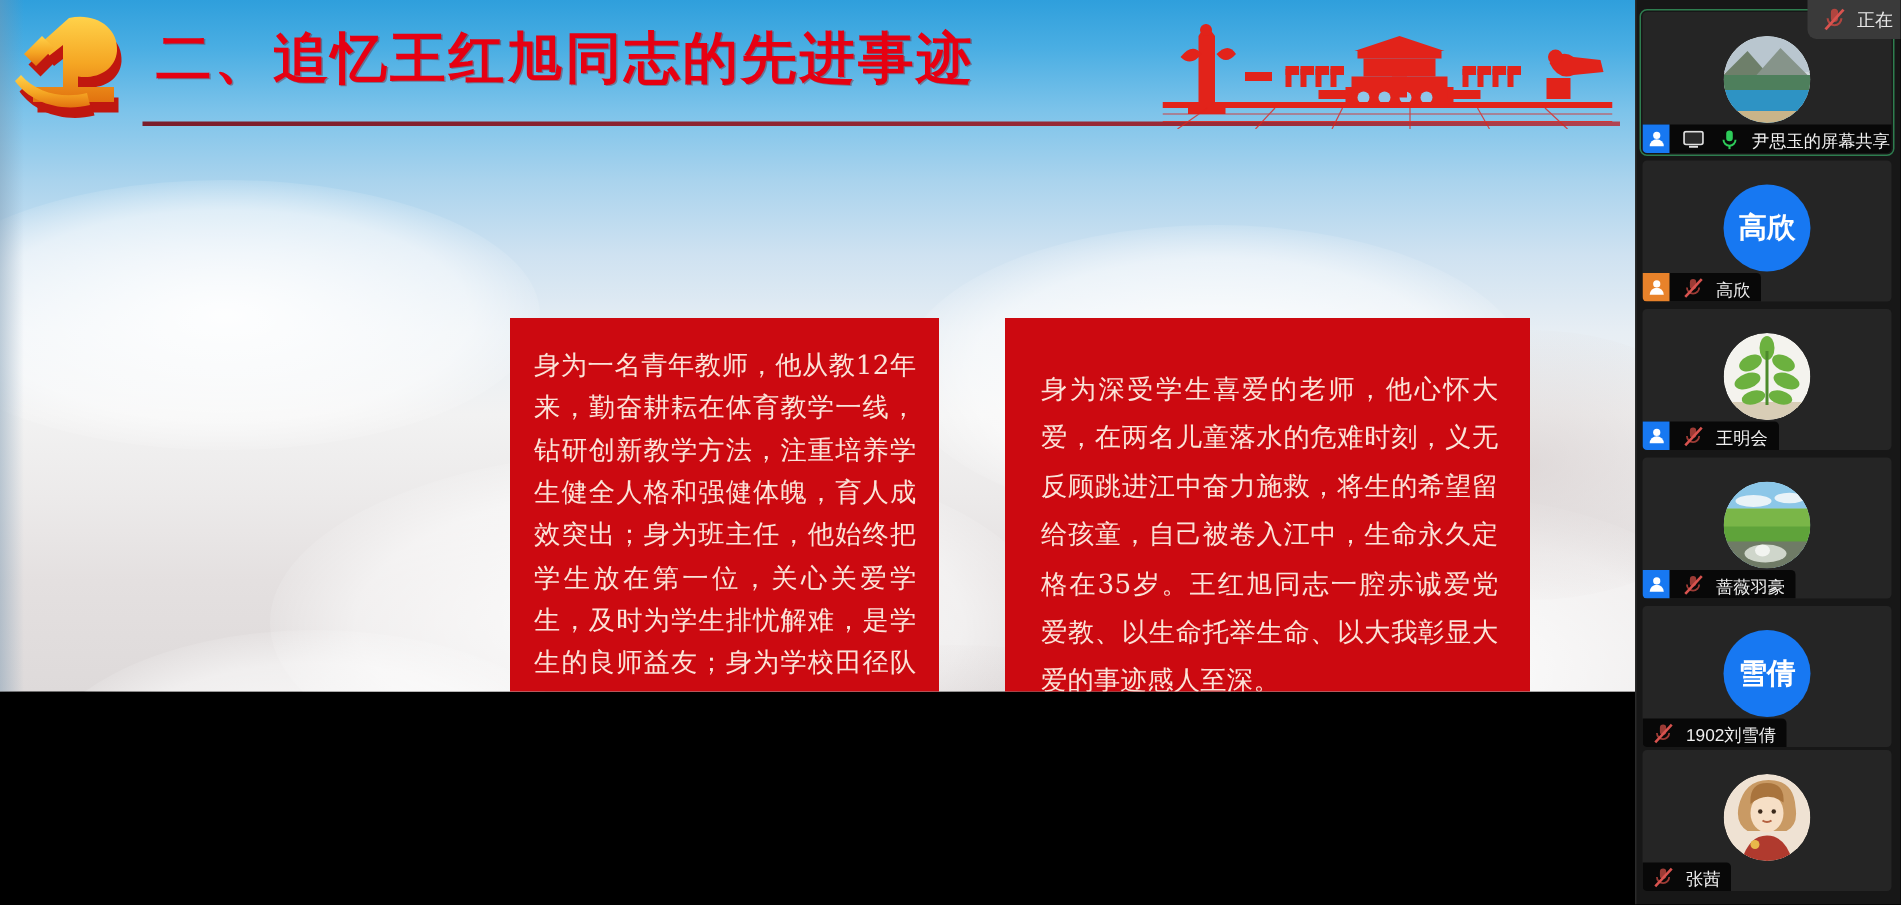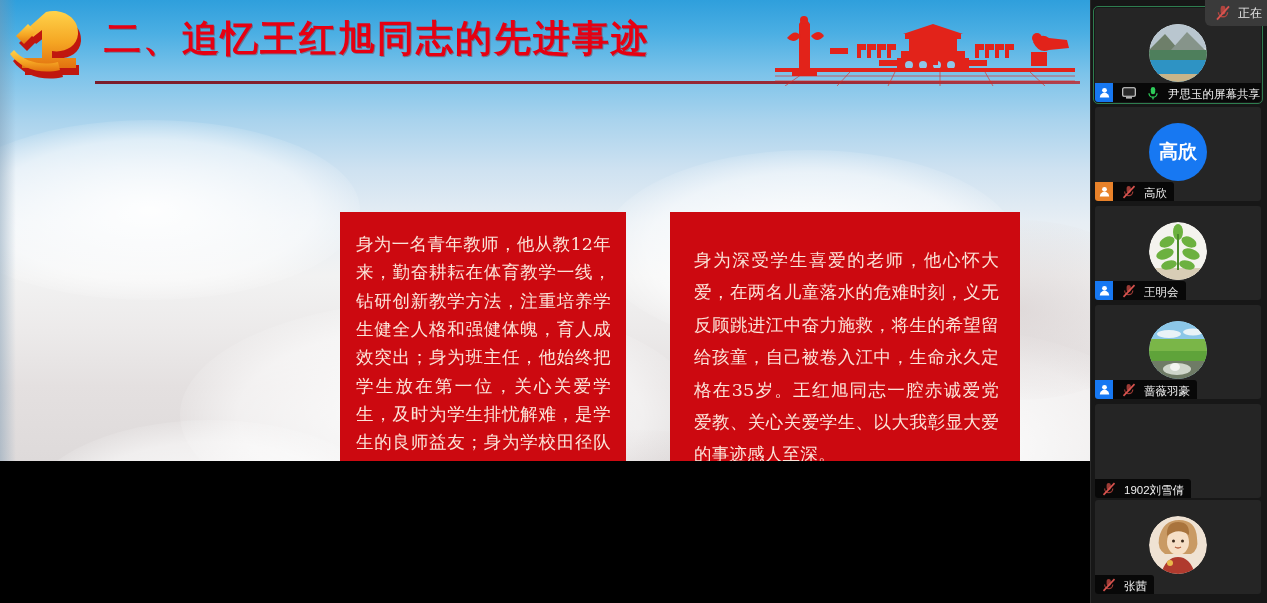--- a/index.html
+++ b/index.html
@@ -262,21 +262,21 @@
           <line x1="255" y1="64" x2="270" y2="78"></line>
         </g>
       </svg>
     </div>
 
 
     <div class="banner" id="banner-2">
       <div class="banner-text">身为一名青年教师，他从教12年来，勤奋耕耘在体育教学一线，钻研创新教学方法，注重培养学生健全人格和强健体魄，育人成效突出；身为班主任，他始终把学生放在第一位，关心关爱学生，及时为学生排忧解难，是学生的良师益友；身为学校田径队教练，他训练有方，所带团队参加市级、区级各类比赛满载荣誉；</div>
     </div>
     <div class="banner" id="banner-3">
-      <div class="banner-text">身为深受学生喜爱的老师，他心怀大爱，在两名儿童落水的危难时刻，义无反顾跳进江中奋力施救，将生的希望留给孩童，自己被卷入江中，生命永久定格在35岁。王红旭同志一腔赤诚爱党爱教、关心关爱学生、以大我彰显大爱的事迹感人至深。</div>
+      <div class="banner-text">身为深受学生喜爱的老师，他心怀大爱，在两名儿童落水的危难时刻，义无反顾跳进江中奋力施救，将生的希望留给孩童，自己被卷入江中，生命永久定格在35岁。王红旭同志一腔赤诚爱党爱教、以生命托举生命、以大我彰显大爱的事迹感人至深。</div>
     </div>
 
     <div id="ppt-menu">
       <svg width="19" height="15" viewBox="0 0 19 15">
         <g fill="#d8d8d8">
           <circle cx="2.5" cy="2.5" r="1.6"></circle>
             <rect x="6" y="1.5" width="11" height="2.2" rx="1"></rect>
           <circle cx="2.5" cy="7.5" r="1.6"></circle>
             <rect x="6" y="6.5" width="11" height="2.2" rx="1"></rect>
           <circle cx="2.5" cy="12.5" r="1.6"></circle>
@@ -435,20 +435,21 @@
               <rect x="4.6" y="1" width="4.2" height="7" rx="2.1" fill="#9c3b35"></rect>
               <path d="M2.6 6.6a4.1 4.1 0 008.2 0" stroke="#9c3b35" stroke-width="1.2" fill="none"></path>
               <line x1="1.5" y1="12.9" x2="12.5" y2="1.1" stroke="#d9534f" stroke-width="1.7"></line>
             </svg>
         </span>
         <span class="pname">蔷薇羽豪</span>
       </div>
     </div>
 
     <div class="tile" style="top:404px;">
+      <div class="tile-avatar initials">雪倩</div>
       <div class="namebar">
         <span class="mini-ico" style="margin-left:5px;">
           <svg width="14" height="14" viewBox="0 0 14 14">
               <rect x="4.6" y="1" width="4.2" height="7" rx="2.1" fill="#9c3b35"></rect>
               <path d="M2.6 6.6a4.1 4.1 0 008.2 0" stroke="#9c3b35" stroke-width="1.2" fill="none"></path>
               <line x1="1.5" y1="12.9" x2="12.5" y2="1.1" stroke="#d9534f" stroke-width="1.7"></line>
             </svg>
         </span>
         <span class="pname">1902刘雪倩</span>
       </div>

